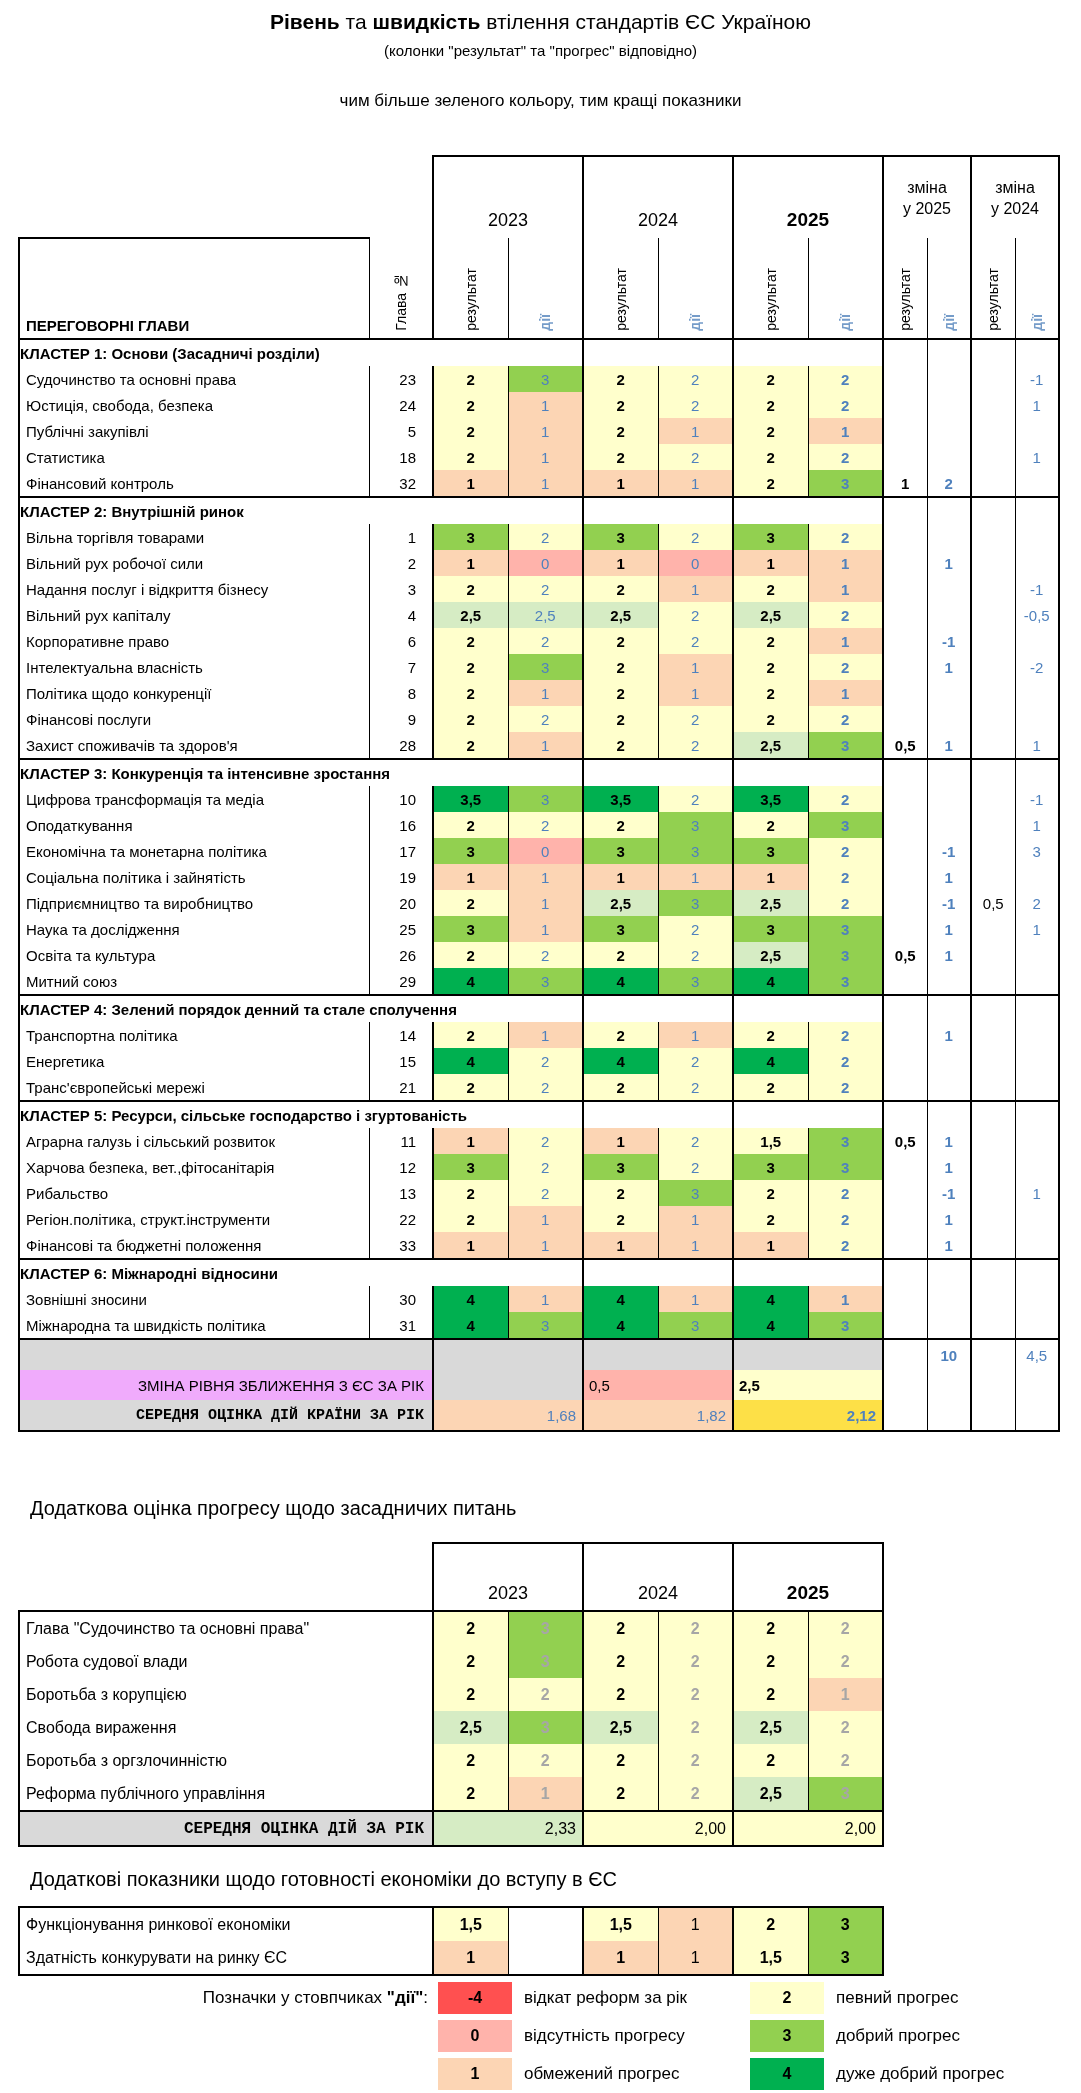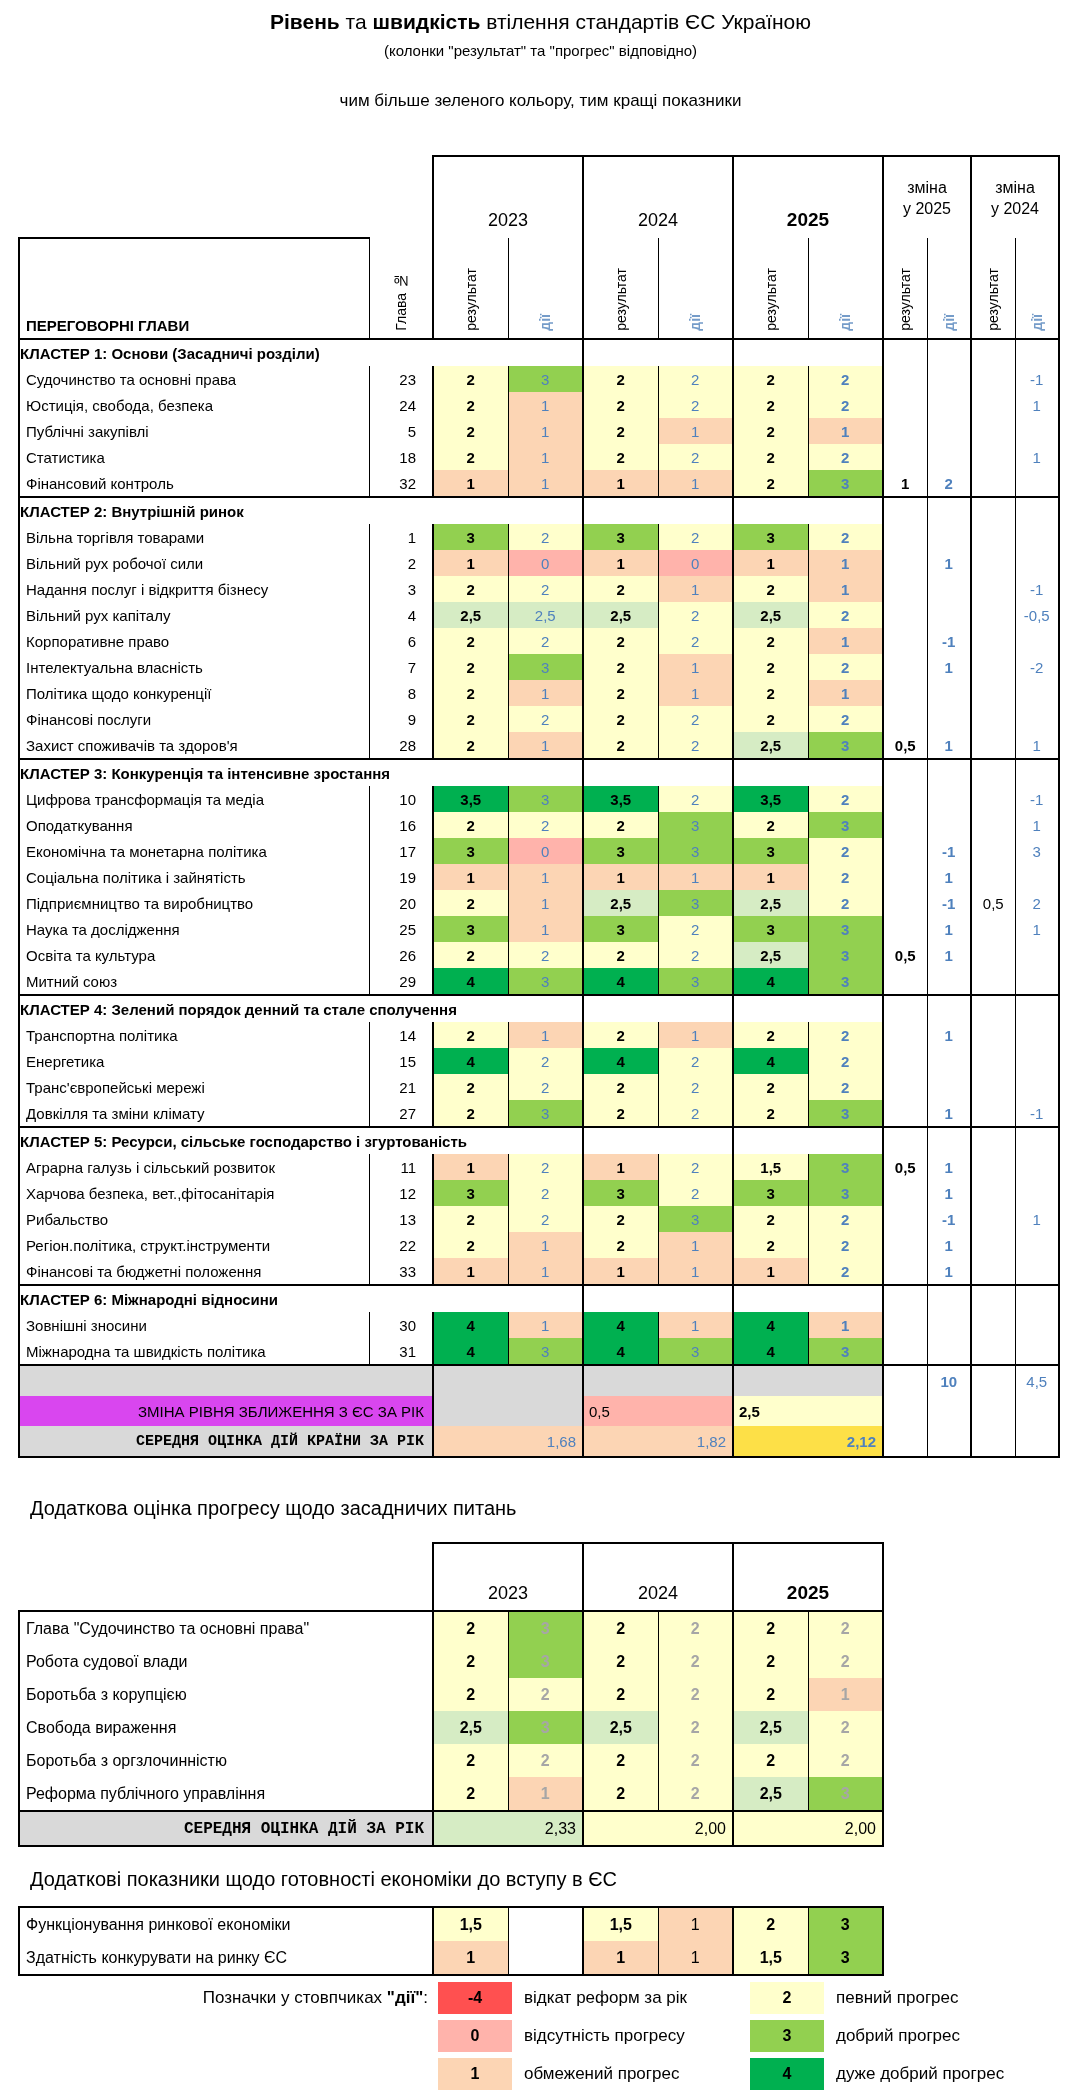--- a/index.html
+++ b/index.html
@@ -516,34 +516,20 @@
         <td class="res bl2" style="background: rgb(255, 255, 204);">2</td>
         <td class="act bl1" style="background: rgb(255, 255, 204);">2</td>
         <td class="res bl2" style="background: rgb(255, 255, 204);">2</td>
         <td class="act act25 bl1" style="background: rgb(255, 255, 204);">2</td>
         <td class="cr bl2"></td>
         <td class="ca bl1"></td>
         <td class="cr24 bl2"></td>
         <td class="ca24 bl1 br2"></td>
       </tr>
       <tr>
-        <td class="lbl bl2">Довкілля та зміни клімату</td>
-        <td class="chap bl1">27</td>
-        <td class="res bl2" style="background: rgb(255, 255, 204);">2</td>
-        <td class="act bl1" style="background: rgb(146, 208, 80);">3</td>
-        <td class="res bl2" style="background: rgb(255, 255, 204);">2</td>
-        <td class="act bl1" style="background: rgb(255, 255, 204);">2</td>
-        <td class="res bl2" style="background: rgb(255, 255, 204);">2</td>
-        <td class="act act25 bl1" style="background: rgb(146, 208, 80);">3</td>
-        <td class="cr bl2"></td>
-        <td class="ca bl1">1</td>
-        <td class="cr24 bl2"></td>
-        <td class="ca24 bl1 br2">-1</td>
-      </tr>
-      <tr>
         <td class="cl bl2 bt2" colspan="4">КЛАСТЕР 5: Ресурси, сільське господарство і згуртованість</td>
         <td class="bl2 bt2" colspan="2"></td>
         <td class="bl2 bt2" colspan="2"></td>
         <td class="bl2 bt2"></td>
         <td class="bl1 bt2"></td>
         <td class="bl2 bt2"></td>
         <td class="bl1 bt2 br2"></td>
       </tr>
       <tr>
         <td class="lbl bl2">Аграрна галузь і сільський розвиток</td>
@@ -656,21 +642,21 @@
         <td class="bl2 bt2" colspan="2" style="background: rgb(217, 217, 217);"></td>
         <td class="bl2 bt2" colspan="2" style="background: rgb(217, 217, 217);"></td>
         <td class="bl2 bt2" colspan="2" style="background: rgb(217, 217, 217);"></td>
         <td class="bl2 bt2" colspan="2" style="background: rgb(217, 217, 217);"></td>
         <td class="bl2 bt2"></td>
         <td class="tot-blue bl1 bt2">10</td>
         <td class="bl2 bt2"></td>
         <td class="tot-blue2 bl1 bt2 br2">4,5</td>
       </tr>
       <tr class="sumrow">
-        <td class="sum-label bl2" colspan="2" style="background: #d946ef; padding-left: 24px;">ЗМІНА РІВНЯ ЗБЛИЖЕННЯ З ЄС ЗА РІК</td>
+        <td class="sum-label bl2" colspan="2" style="background: #f0abfc; padding-left: 24px;">ЗМІНА РІВНЯ ЗБЛИЖЕННЯ З ЄС ЗА РІК</td>
         <td class="bl2" colspan="2" style="background: rgb(217, 217, 217);"></td>
         <td class="val-left bl2" colspan="2" style="background: rgb(255, 179, 171);">0,5</td>
         <td class="val-left bold bl2" colspan="2" style="background: rgb(255, 255, 204);">2,5</td>
         <td class="bl2"></td>
         <td class="bl1"></td>
         <td class="bl2"></td>
         <td class="bl1 br2"></td>
       </tr>
       <tr class="sumrow">
         <td class="sum-label bold bl2 bb2" colspan="2" style="background: rgb(217, 217, 217);">СЕРЕДНЯ ОЦІНКА ДІЙ КРАЇНИ ЗА РІК</td>

